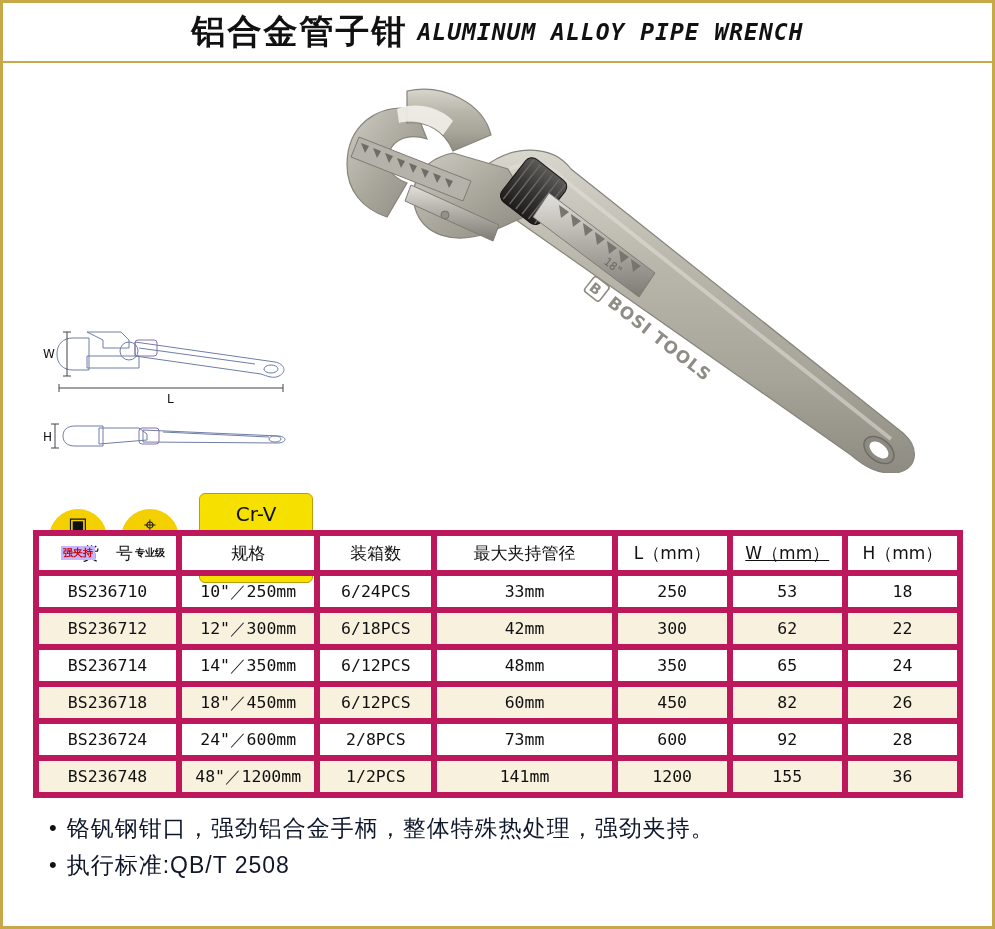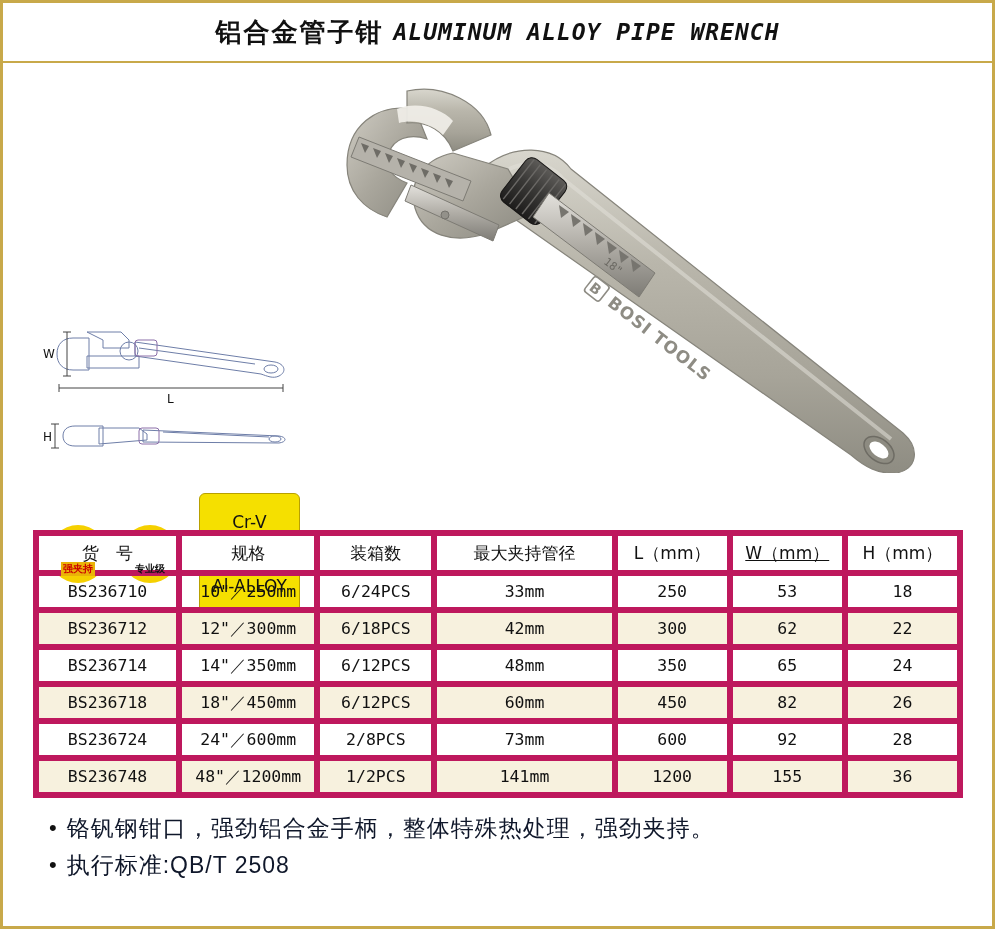--- a/index.html
+++ b/index.html
@@ -27,21 +27,21 @@
     height: 58px;
     background: #fff;
     border-bottom: 2px solid #c8a94a;
     display: flex;
     align-items: center;
     justify-content: center;
     gap: 10px;
   }
   .title-cn {
     font-family: "DejaVu Sans", sans-serif;
-    font-size: 26px;
+    font-size: 34px;
     font-weight: bold;
     color: #111;
     letter-spacing: 2px;
   }
   .title-en {
     font-family: "DejaVu Sans Mono", monospace;
     font-size: 23px;
     font-style: italic;
     font-weight: bold;
     color: #111;
@@ -89,41 +89,41 @@
     text-align: center;
     font-size: 21px;
     color: #111;
     line-height: 20px;
   }
   .badge-circle .btext {
     font-family: "DejaVu Sans", sans-serif;
     font-size: 10px;
     font-weight: bold;
     color: #c00;
-    background: #eab308;
+    background: #c4b5fd;
     padding: 0 2px;
     margin-bottom: 7px;
     white-space: nowrap;
     z-index: 2;
   }
   .badge-circle.small .btext { color: #111; background: transparent; }
   .tag-col {
     display: flex;
     flex-direction: column;
     gap: 6px;
     margin-left: 6px;
   }
   .tag {
     background: #f5e000;
     border: 1px solid #b8a000;
     border-radius: 6px;
     font-family: "DejaVu Sans", sans-serif;
-    font-size: 17px;
-    color: #111;
-    padding: 18px 12px;
+    font-size: 20px;
+    color: #111;
+    padding: 8px 12px;
     text-align: center;
   }
   
   .spec-table {
     position: absolute;
     left: 30px;
     top: 527px;
     width: 930px;
     border-collapse: collapse;
     font-family: "DejaVu Sans Mono", monospace;

